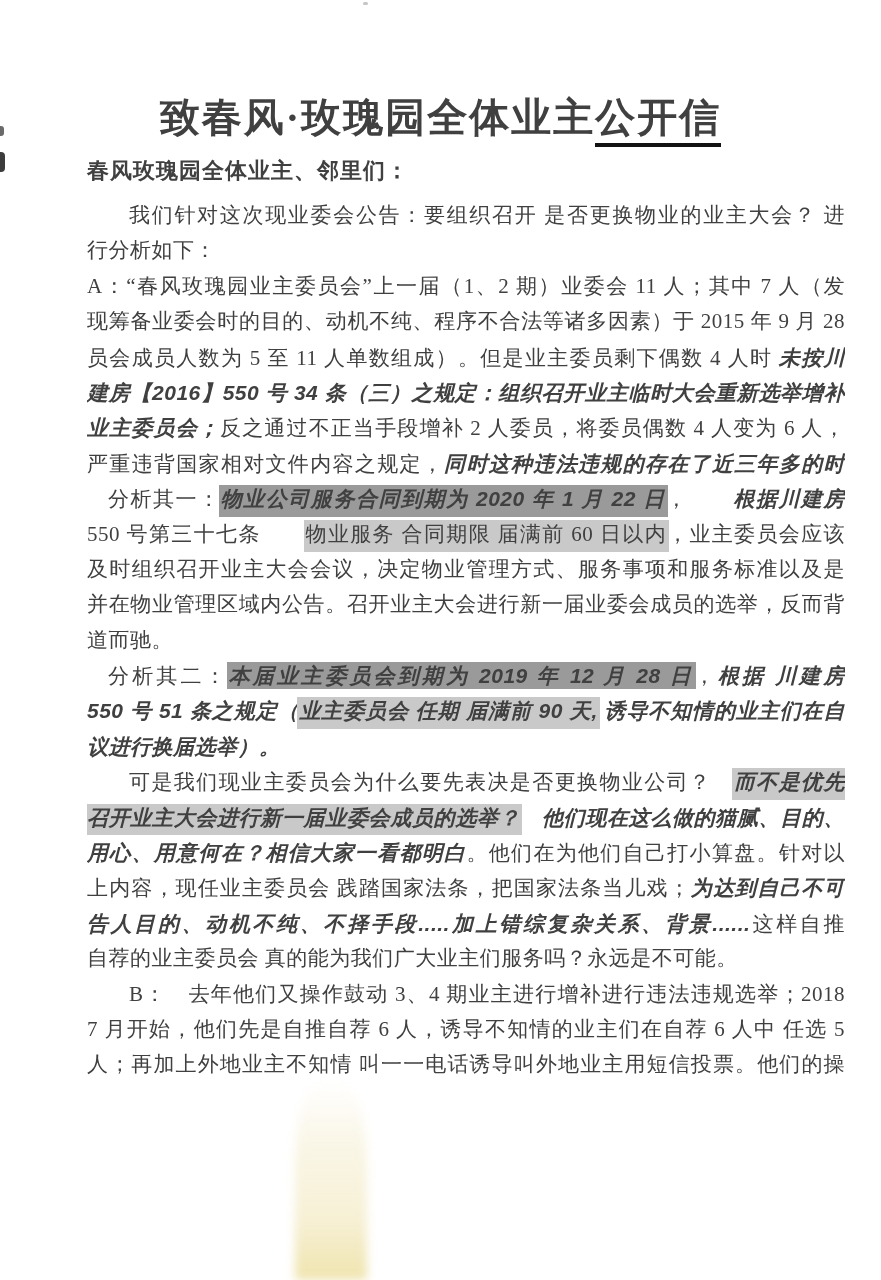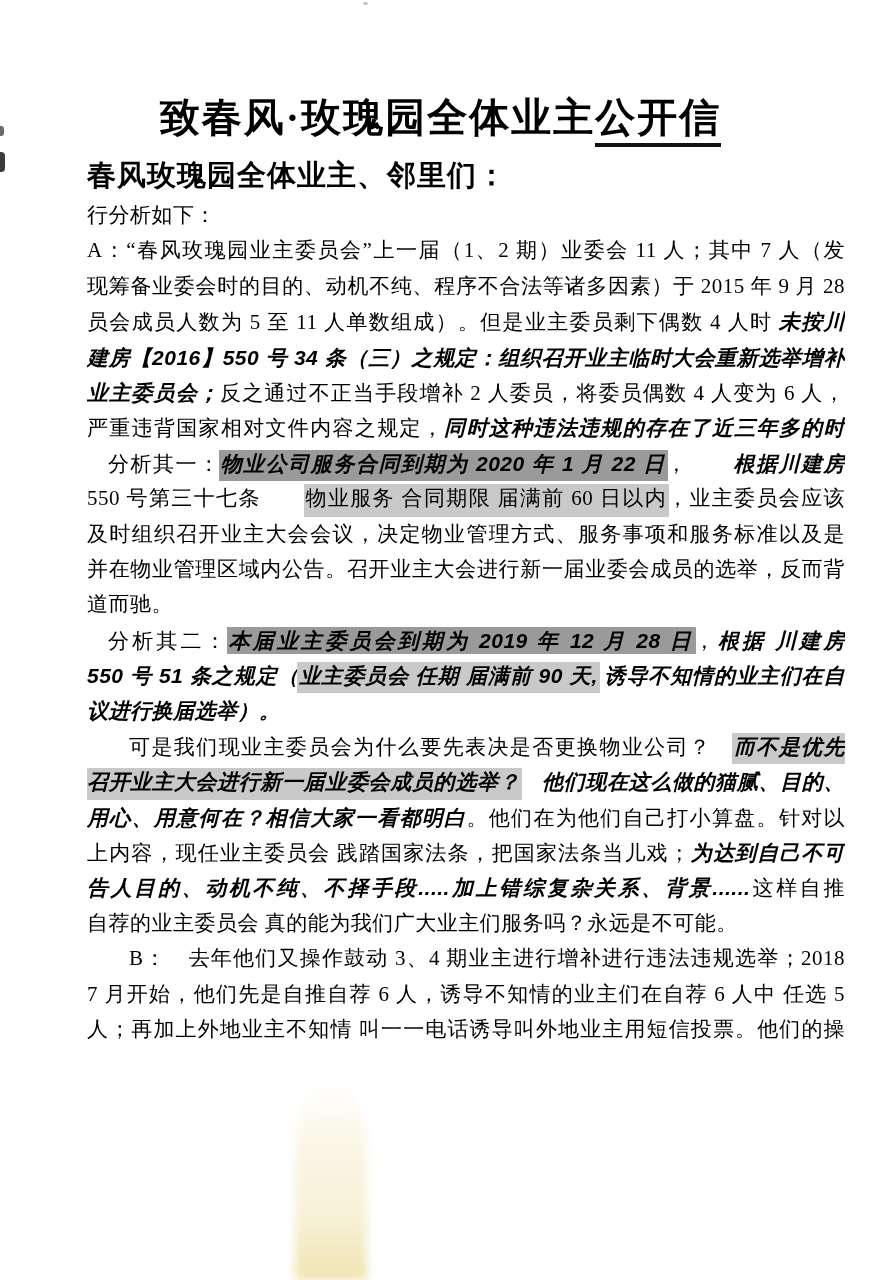--- a/index.html
+++ b/index.html
@@ -2,35 +2,35 @@
 <html><head>
 <meta charset="utf-8">
 <style>
   html,body { margin:0; padding:0; background:#e8e8e8; }
   .page {
     position:relative;
     width:881px; height:1280px;
     margin:0 auto;
     background:#ffffff;
     overflow:hidden;
-    color:#000000;
+    color:#404040;
     font-family:"Liberation Serif","DejaVu Serif",serif;
   }
   .doc-title {
     position:absolute; left:0; right:0; top:90px;
     text-align:center;
     font-size:40px; font-weight:bold;
     letter-spacing:2px;
     font-family:"Liberation Serif","DejaVu Serif",serif;
     white-space:nowrap;
   }
   .doc-title .u-part { border-bottom:4px solid #121212; padding-bottom:3px; }
   .greeting {
     position:absolute; left:87px; top:156px;
-    font-size:29px; font-weight:bold;
+    font-size:22px; font-weight:bold;
     font-family:Liberation Mono, monospace;
     letter-spacing:1px;
   }
   .body-lines {
     position:absolute; left:87px; right:36px; top:198px;
   }
   .line {
     font-size:21px;
     line-height:35.4px;
     height:35.4px;
@@ -64,20 +64,21 @@
 
 <div class="page">
 
   <div class="doc-title">
     <span>致春风·玫瑰园全体业主</span><span class="u-part">公开信</span>
   </div>
 
   <div class="greeting">春风玫瑰园全体业主、邻里们：</div>
 
   <div class="body-lines">
+      <div class="line full" style="padding-left: 42px;"><span>我们针对这次现业委会公告：要组织召开 是否更换物业的业主大会？ 进</span></div>
       <div class="line"><span>行分析如下：</span></div>
       <div class="line full"><span>A：“春风玫瑰园业主委员会”上一届（1、2 期）业委会 11 人；其中 7 人（发</span></div>
       <div class="line full"><span>现筹备业委会时的目的、动机不纯、程序不合法等诸多因素）</span><span class="r-u">于 2015 年 9 月 28</span></div>
       <div class="line full"><span>员会成员人数为 5 至 11 人单数组成）。但是业主委员剩下偶数 4 人时 </span><span class="r-b r-u">未按川</span></div>
       <div class="line full"><span class="r-b r-u">建房【2016】550 号 34 条（三）之规定：组织召开业主临时大会重新选举增补</span></div>
       <div class="line full"><span class="r-b r-u">业主委员会；</span><span>反之通过不正当手段增补 2 人委员，将委员偶数 4 人变为 6 人，</span></div>
       <div class="line full"><span>严重违背国家相对文件内容之规定，</span><span class="r-b r-u">同时这种违法违规的存在了近三年多的时</span></div>
       <div class="line full" style="padding-left: 21px;"><span>分析其一：</span><span class="r-b r-u r-hd">物业公司服务合同到期为 2020 年 1 月 22 日</span><span>，　　</span><span class="r-b r-u">根据川建房【2016】</span></div>
       <div class="line full"><span class="r-u">550 号第三十七条</span><span>　　</span><span class="r-u r-hl">物业服务 合同期限 届满前 60 日以内</span><span>，业主委员会应该</span></div>
       <div class="line full"><span>及时组织召开业主大会会议，决定物业管理方式、服务事项和服务标准以及是</span></div>

